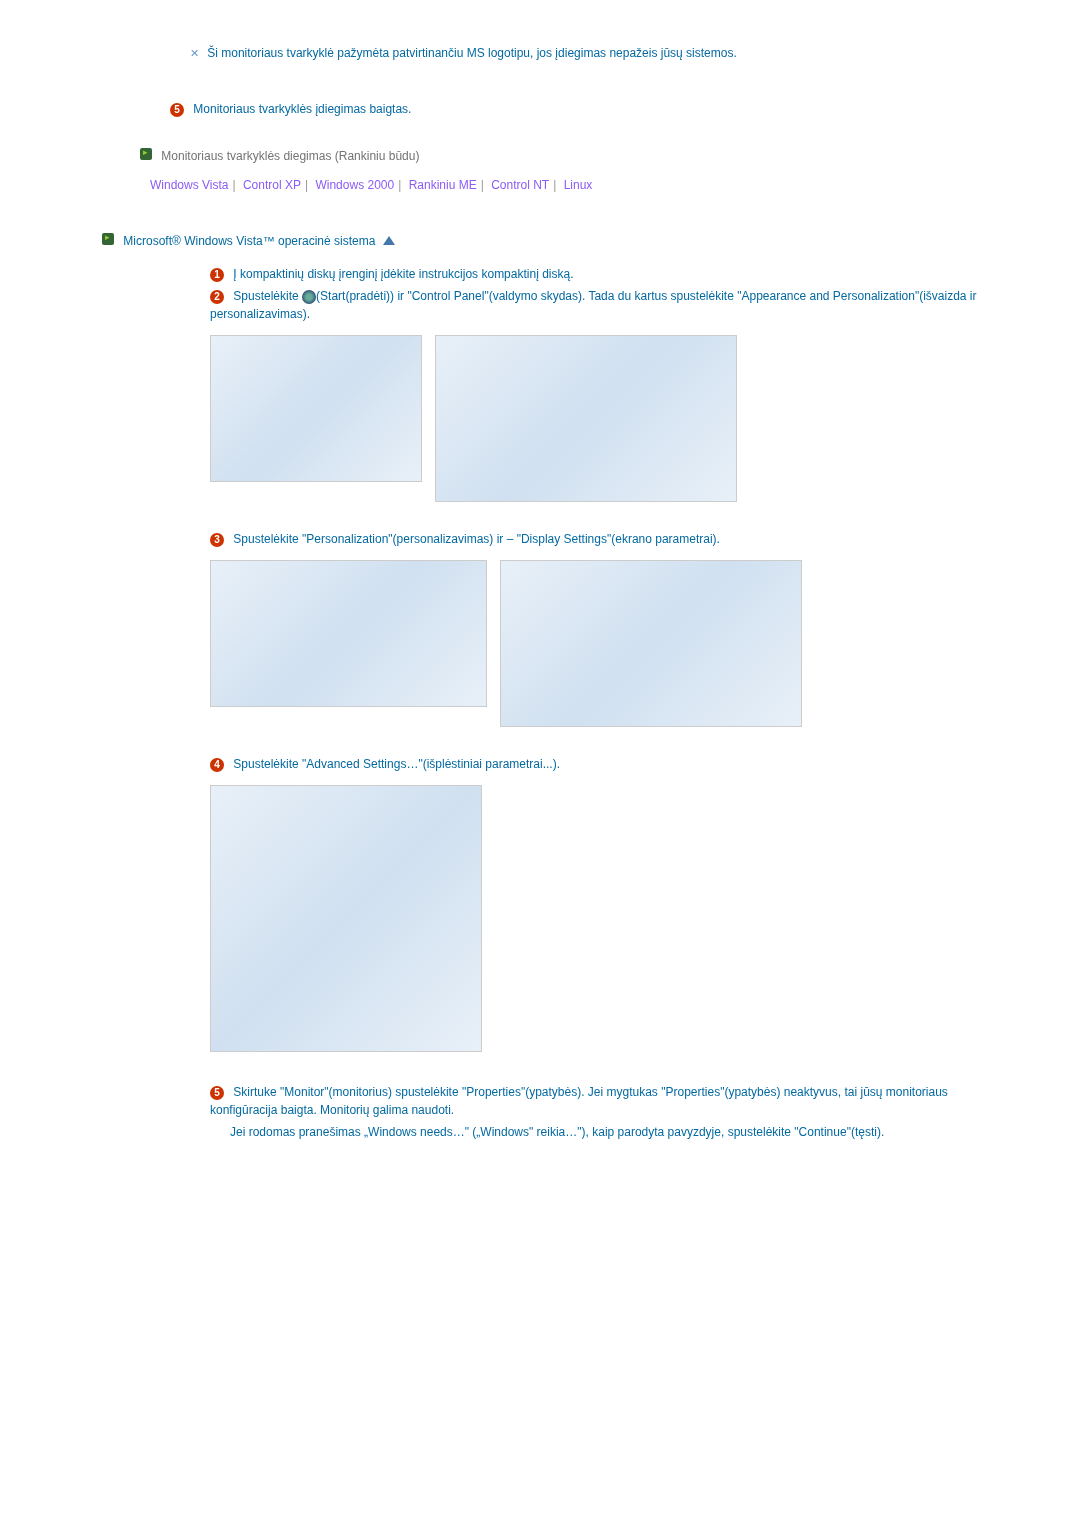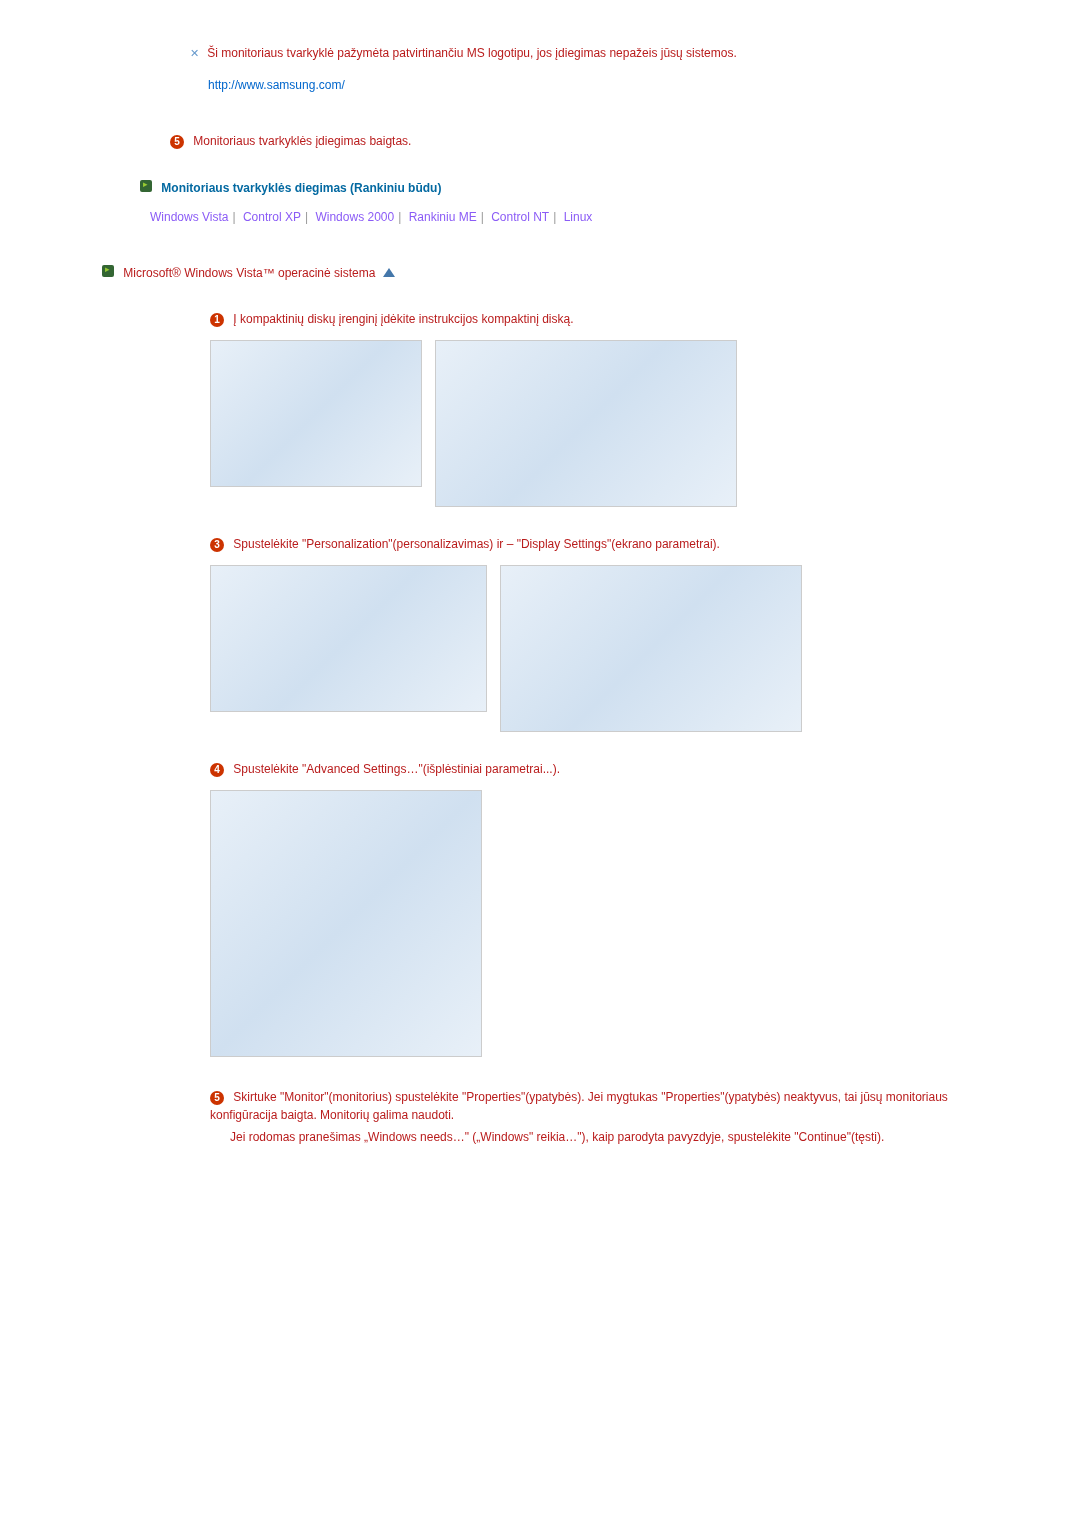--- a/index.html
+++ b/index.html
@@ -6,21 +6,21 @@
       font-family: Arial, sans-serif;
       font-size: 12px;
       color: #333;
       max-width: 900px;
       margin: 0 auto;
       padding: 40px 60px;
       background: #fff;
     }
     .indent-1 { margin-left: 100px; }
     .bullet-x::before { content: "✕"; color: #6699cc; margin-right: 8px; font-size: 11px; }
-    .gray-text { color: #b91c1c; line-height: 1.5; }
+    .gray-text { color: #0369a1; line-height: 1.5; }
     .link-text { color: #0066cc; }
     .link-text a { color: #0066cc; text-decoration: none; }
     .num-bullet {
       display: inline-block;
       width: 14px; height: 14px;
       border-radius: 50%;
       background: #cc3300;
       color: #fff;
       text-align: center;
       font-size: 10px;
@@ -37,21 +37,21 @@
       border-radius: 2px;
     }
     .arrow-icon::after {
       content: "▸";
       color: #9c3;
       position: absolute;
       font-size: 9px;
       left: 3px;
       top: -1px;
     }
-    .section-title { color: #0369a1; font-weight: bold; }
+    .section-title { color: #737373; font-weight: normal; }
     .separator { color: #999; margin: 0 4px; }
     a { color: #8b5cf6; text-decoration: none; }
     p { margin: 4px 0; line-height: 1.5; }
     .step-block { margin: 12px 0 12px 120px; }
     .os-links { margin: 12px 0 30px 60px; }
     .screenshot-placeholder {
       border: 1px solid #ccc;
       background: linear-gradient(135deg, #e8f0f8 0%, #d0e0f0 50%, #e8f0f8 100%);
       display: inline-block;
     }
@@ -75,21 +75,20 @@
       background: radial-gradient(circle, #6a9 30%, #357 70%);
       vertical-align: middle;
     }
     .header-section { margin-top: 30px; margin-bottom: 15px; }
   </style>
 </head>
 <body>
 
 <div class="indent-1">
   <p class="bullet-x gray-text"><span>Ši monitoriaus tvarkyklė pažymėta patvirtinančiu MS logotipu, jos įdiegimas nepažeis jūsų sistemos.</span></p>
-  <p class="link-text" style="margin-left:18px;margin-top:14px"><a>http://www.samsung.com/</a></p>
 </div>
 
 <div class="step-block" style="margin-top:38px; margin-left:80px">
   <span class="num-bullet">5</span>
   <span class="gray-text">Monitoriaus tvarkyklės įdiegimas baigtas.</span>
 </div>
 
 <div class="header-section" style="margin-left:50px">
   <span class="arrow-icon"></span>
   <span class="section-title">Monitoriaus tvarkyklės diegimas (Rankiniu būdu)</span>
@@ -103,24 +102,28 @@
   <a>Control NT</a><span class="separator">|</span>
   <a>Linux</a>
 </div>
 
 <div style="margin-left:12px; margin-top:40px">
   <span class="arrow-icon"></span>
   <span class="gray-text">Microsoft® Windows Vista™ operacinė sistema</span>
   <span class="triangle-up"></span>
 </div>
 
-<div class="step-block" style="margin-top:28px">
+<div class="step-block" style="margin-top:15px">
   <p>
     <span class="num-bullet">1</span>
     <span class="gray-text">Į kompaktinių diskų įrenginį įdėkite instrukcijos kompaktinį diską.</span>
+  </p>
+  <p>
+    <span class="num-bullet">2</span>
+    <span class="gray-text">Spustelėkite </span><span class="start-icon"></span><span class="gray-text">(Start(pradėti)) ir "Control Panel"(valdymo skydas). Tada du kartus spustelėkite "Appearance and Personalization"(išvaizda ir personalizavimas).</span>
   </p>
 </div>
 
 <div class="shot-row">
   <div class="screenshot-placeholder shot-small"></div>
   <div class="screenshot-placeholder shot-wide" style="margin-left:10px; vertical-align:top"></div>
 </div>
 
 <div class="step-block">
   <p>

